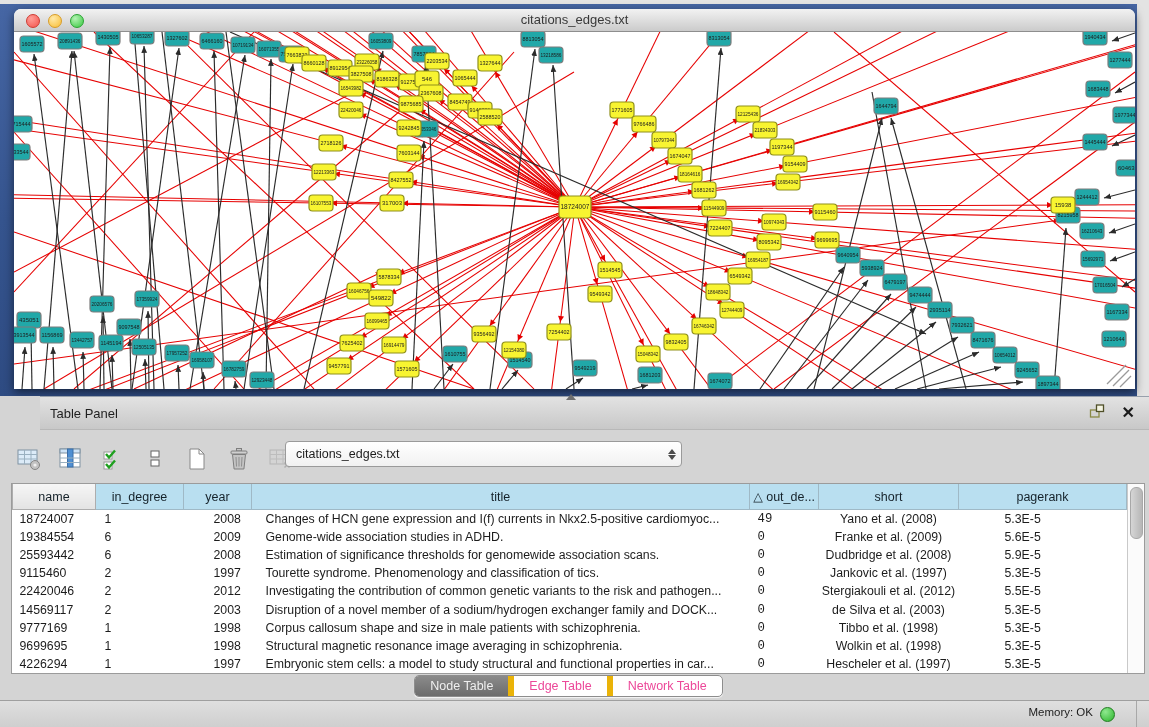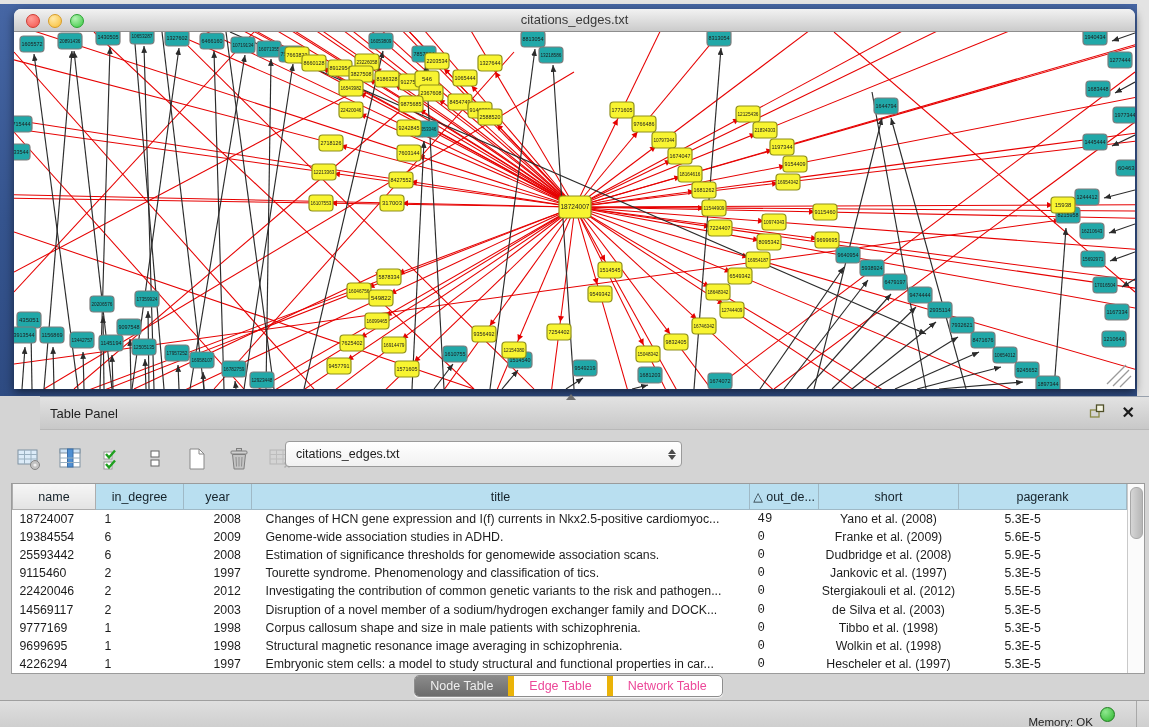--- a/index.html
+++ b/index.html
@@ -55,21 +55,21 @@
   
   .tp-tabs{position:absolute;left:0;top:279px;width:1137px;display:flex;justify-content:center;}
   .seg{display:flex;border:1px solid #8d8d8d;border-radius:5px;overflow:hidden;height:20px;
     background:#fff;box-shadow:0 1px 1px rgba(255,255,255,.8);}
   .seg-item{padding:0 15px;line-height:20px;font-size:12.5px;color:#ec4899;border-left:6px solid #eab308;}
   .seg-item:first-child{border-left:none;}
   .seg-item.active{background:linear-gradient(#8b8b8b,#6c6c6c);color:#efefef;}
   
   .status-bar{position:absolute;left:0;top:700px;width:1149px;height:27px;
     background:linear-gradient(#dfdfdf,#cecece);border-top:1px solid #9f9f9f;}
-  .mem-label{position:absolute;right:56px;top:15px;font-size:11.5px;color:#1d1d1d;}
+  .mem-label{position:absolute;right:56px;top:5px;font-size:11.5px;color:#1d1d1d;}
   .mem-dot{position:absolute;right:34px;top:6px;width:13px;height:13px;border-radius:50%;
     background:radial-gradient(circle at 35% 30%,#8fe88f,#2db52d);border:1px solid #1e7d1e;}
   .sb-divider{position:absolute;right:12px;top:0;height:27px;border-left:1px solid #a8a8a8;}
 </style>
 </head>
 <body>
 
 <div class="desktop">
   <div class="net-window">
     <div class="titlebar">

